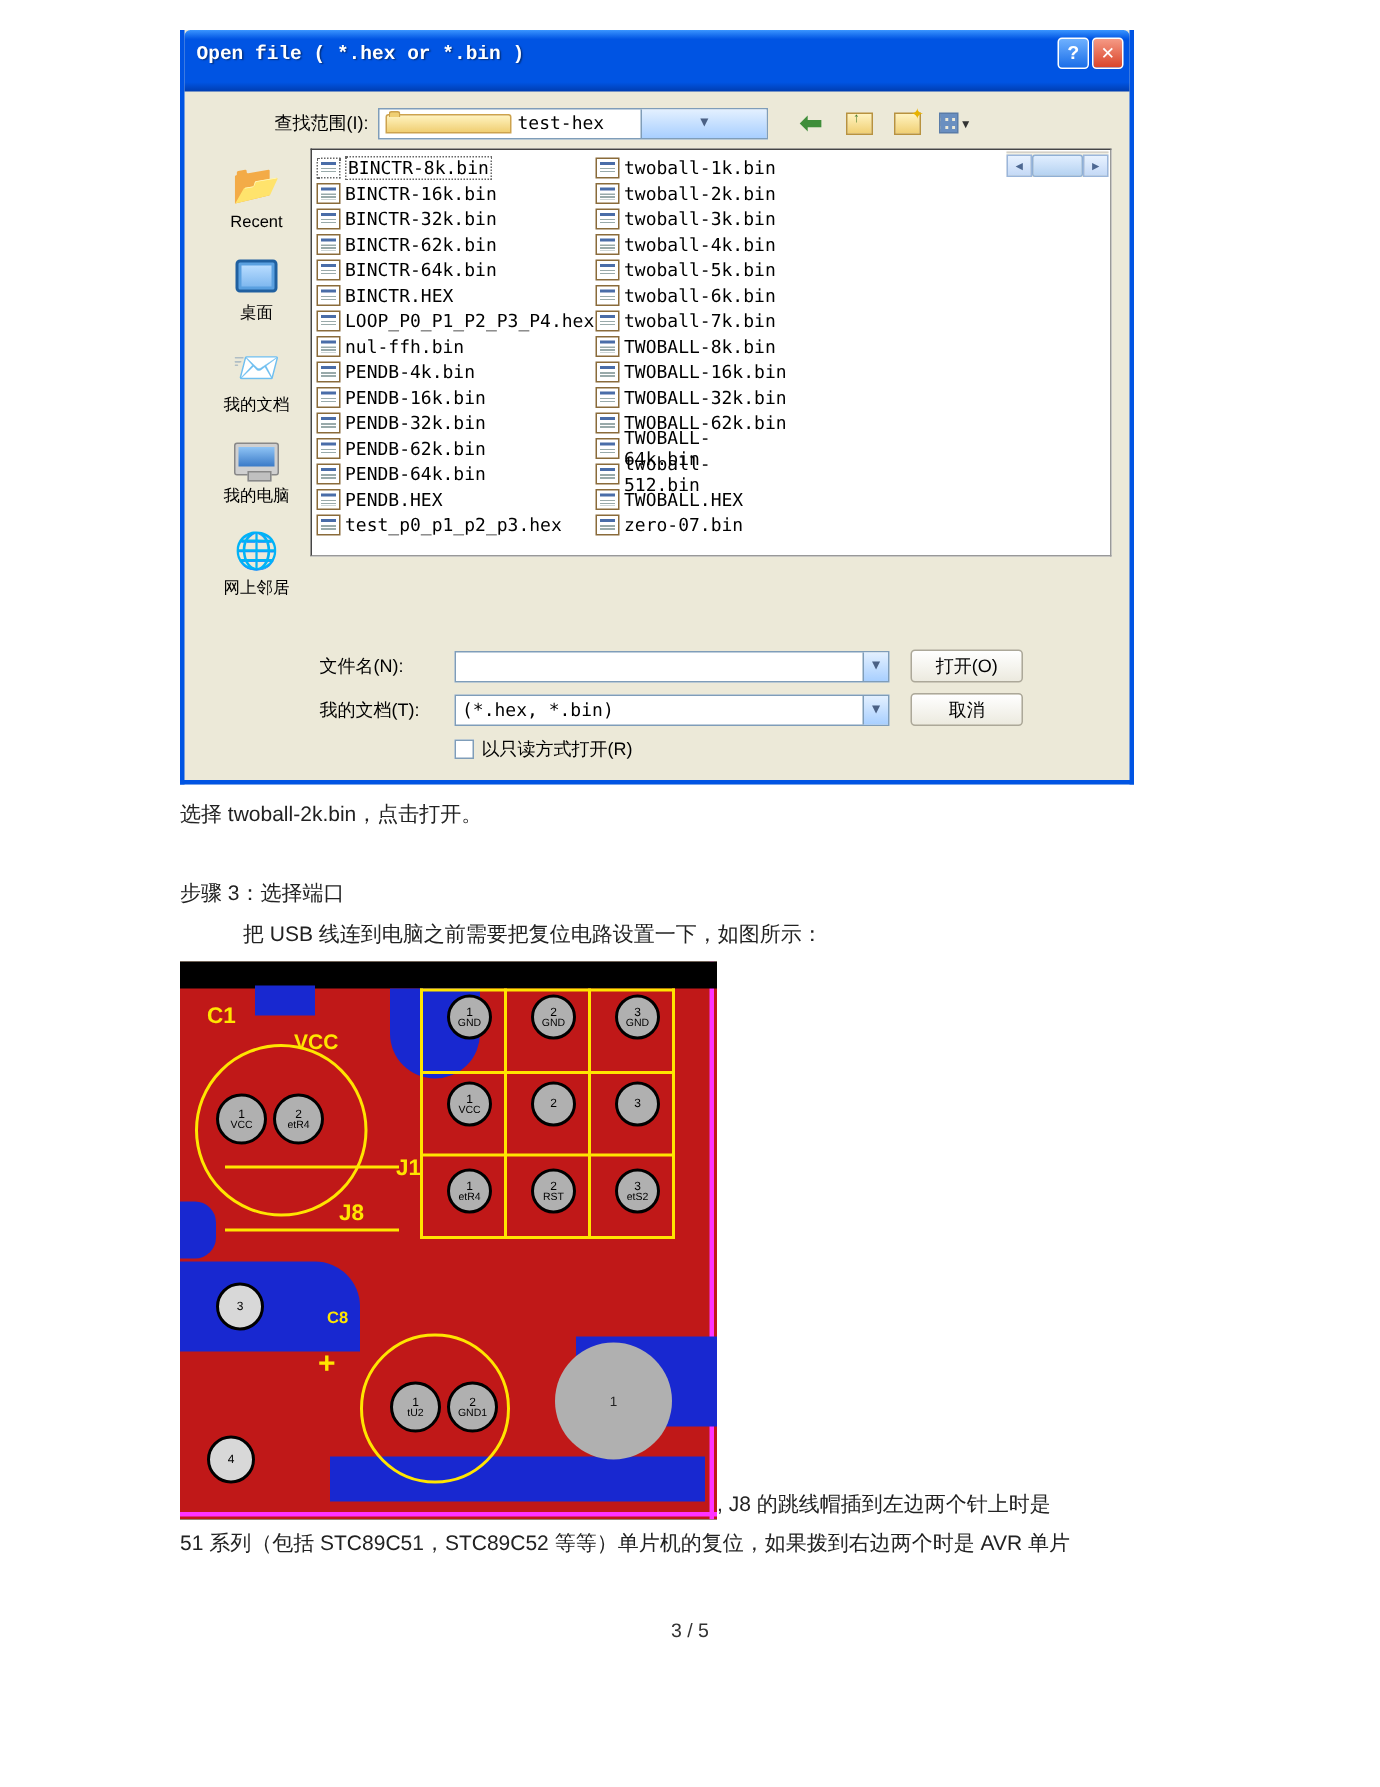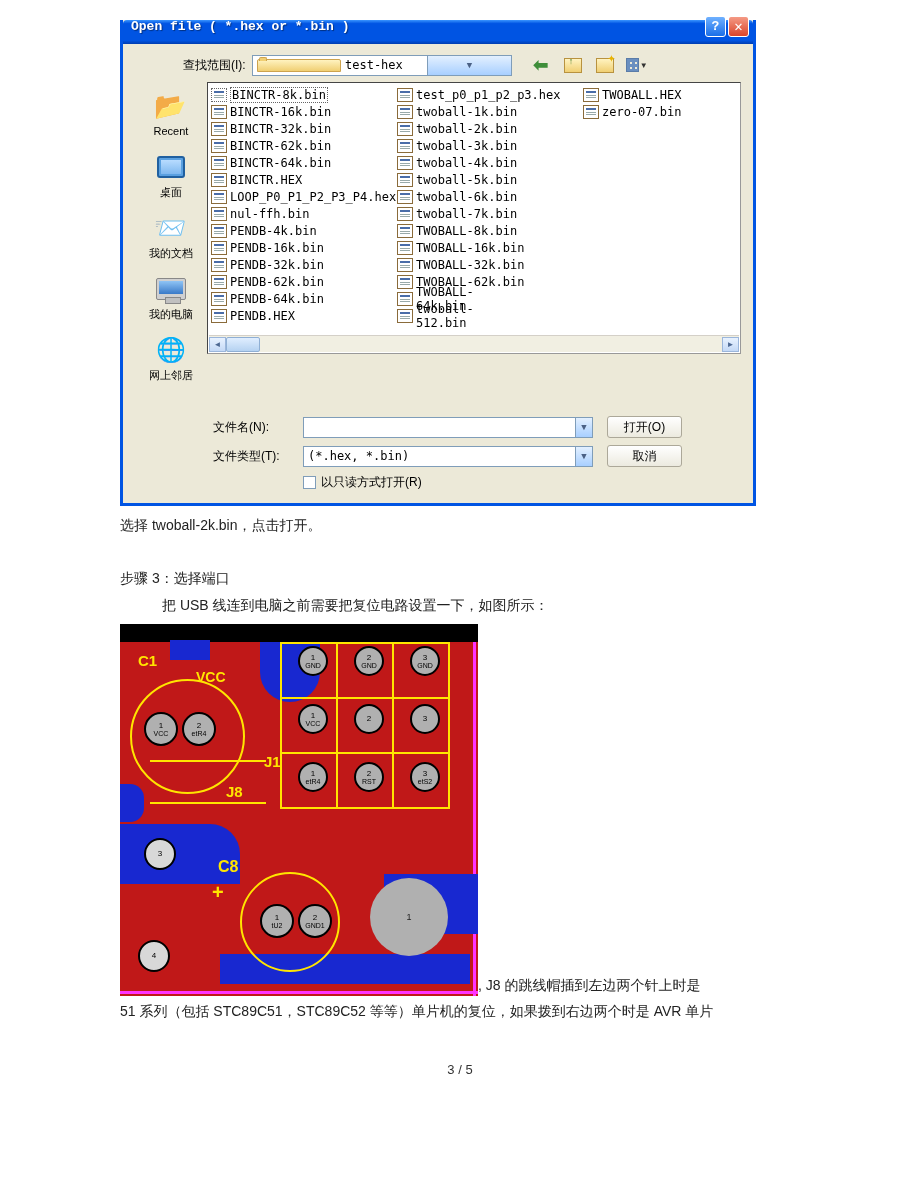--- a/index.html
+++ b/index.html
@@ -2,21 +2,21 @@
 <html><head>
 <meta charset="utf-8">
 <style>
   * { box-sizing: border-box; margin: 0; padding: 0; }
   body { font-family: Tahoma, Arial, sans-serif; font-size: 12px; background: #fff; width: 920px; }
   
   .page { padding: 20px 120px 20px 120px; }
   
   
   .dialog { border: 3px solid #0054e3; border-top: none; background: #ece9d8; width: 636px; margin-bottom: 8px; }
-  .titlebar { background: linear-gradient(to bottom, #3a95ff 0%, #0054e3 15%, #0054e3 85%, #003db0 100%); height: 24px; display: flex; align-items: center; padding: 0 4px 11px 8px; color: #fff; font-weight: bold; font-family: "Courier New", monospace; font-size: 13px; border-radius: 4px 4px 0 0; }
+  .titlebar { background: linear-gradient(to bottom, #3a95ff 0%, #0054e3 15%, #0054e3 85%, #003db0 100%); height: 41px; display: flex; align-items: center; padding: 0 4px 11px 8px; color: #fff; font-weight: bold; font-family: "Courier New", monospace; font-size: 13px; border-radius: 4px 4px 0 0; }
   .titlebar-title { flex: 1; text-shadow: 1px 1px 1px #003080; }
   .titlebar-btn { width: 21px; height: 21px; margin-left: 2px; display: flex; align-items: center; justify-content: center; border: 1px solid #fff; border-radius: 3px; font-weight: bold; font-size: 13px; cursor: pointer; }
   .help-btn { background: linear-gradient(to bottom,#6fb1ff,#1a6ee8); color: #fff; }
   .close-btn { background: linear-gradient(to bottom,#f59a85,#d9442a); color: #fff; font-size: 14px; }
   
   .dialog-body { padding: 10px 12px 12px 12px; }
   .lookup-row { display: flex; align-items: center; margin-bottom: 6px; margin-left: 48px; }
   .lbl { margin-right: 6px; }
   
   .combo { display: inline-flex; align-items: center; height: 21px; border: 1px solid #7f9db9; background: #fff; min-width: 260px; padding-left: 4px; }
@@ -43,21 +43,21 @@
   .place-label { font-size:11px; text-align:center; line-height:1.1;}
   .ic-recent{font-size:26px;}
   .ic-desktop{width:28px;height:22px;background:#5aa0e0;border:2px solid #2060a0;border-radius:3px;position:relative;}
   .ic-desktop::after{content:'';position:absolute;top:2px;left:2px;right:2px;bottom:2px;background:linear-gradient(#b8dcff,#7fb8ef);}
   .ic-docs{font-size:26px;}
   .ic-computer{width:30px;height:22px;background:#d0d0d0;border:1px solid #888;border-radius:2px;position:relative;}
   .ic-computer::before{content:'';position:absolute;top:2px;left:2px;right:2px;height:13px;background:linear-gradient(#8fc4f5,#3a7ac8);}
   .ic-computer::after{content:'';position:absolute;bottom:-5px;left:8px;width:14px;height:5px;background:#c0c0c0;border:1px solid #888;}
   .ic-network{font-size:24px;color:#2a6db8;}
   
-  .file-pane { flex:1; background:#fff; border:1px inset #999; height:272px; padding:1px; position:relative; display:flex; flex-direction:column;}
+  .file-pane { flex:1; background:#fff; border:1px inset #999; height:272px; padding:1px; position:relative; display:flex; flex-direction:row;}
   .file-cols { flex:1; display:flex; flex-direction:column; flex-wrap:wrap; align-content:flex-start; overflow:hidden; padding:2px 0 0 2px;}
   .file-item { display:flex; align-items:center; height:17px; width:186px; padding-right:6px; cursor:pointer; font-family: SimSun, monospace;}
   .file-item.narrow{width:132px;}
   .fi-icon { width:16px; height:14px; margin-right:3px; flex-shrink:0; border:1px solid #8a6b3a; background:#fff; position:relative;}
   .fi-icon::before{content:'';position:absolute;top:2px;left:2px;right:2px;height:2px;background:#4a6da8;}
   .fi-icon::after{content:'';position:absolute;bottom:2px;left:2px;right:2px;height:4px;background:repeating-linear-gradient(to bottom,#9aa 0 1px,transparent 1px 2px);}
   .file-item.selected span{ border:1px dotted #666; padding:0 1px;}
   
   .hscroll { height:17px; background:#f1efe2; border-top:1px solid #d4d0c8; display:flex; align-items:center;}
   .hscroll .sbtn{width:17px;height:15px;background:linear-gradient(#e8f2ff,#c4d9f6);border:1px solid #9bb6db;display:flex;align-items:center;justify-content:center;font-size:8px;color:#4d6892;}
@@ -292,21 +292,21 @@
       <div class="bottom-fields">
         <div class="fld-row">
           <span class="fld-label">文件名(N):</span>
           <div class="fld-combo">
             <span></span>
             <span class="dd">▼</span>
           </div>
           <button class="btn">打开(O)</button>
         </div>
         <div class="fld-row">
-          <span class="fld-label">文件类型(T):</span>
+          <span class="fld-label">我的文档(T):</span>
           <div class="fld-combo">
             <span>(*.hex, *.bin)</span>
             <span class="dd">▼</span>
           </div>
           <button class="btn">取消</button>
         </div>
         <div class="chk-row">
           <span class="chkbox"></span>
           <span>以只读方式打开(R)</span>
         </div>
@@ -349,21 +349,21 @@
         <div class="yel-line" style="top:18px;left:272px;width:2px;height:167px;"></div>
         <div class="yel-line" style="top:18px;left:328px;width:2px;height:167px;"></div>
 
         <div class="yel-line" style="top:136px;left:30px;width:116px;height:2px;"></div>
         <div class="yel-line" style="top:178px;left:30px;width:116px;height:2px;"></div>
 
         <div class="txt" style="top:25px;left:18px;color:#ffe500;font-size:15px;">C1</div>
         <div class="txt" style="top:42px;left:76px;color:#ffe500;font-size:14px;">VCC</div>
         <div class="txt" style="top:126px;left:144px;color:#ffe500;font-size:15px;">J1</div>
         <div class="txt" style="top:156px;left:106px;color:#ffe500;font-size:15px;">J8</div>
-        <div class="txt" style="top:230px;left:98px;color:#ffe500;font-size:16px;">C8</div>
+        <div class="txt" style="top:230px;left:98px;color:#ffe500;font-size:11px;">C8</div>
         <div class="txt" style="top:252px;left:92px;color:#ffe500;font-size:20px;">+</div>
 
         <div class="pad" style="top:22px;left:178px;width:30px;height:30px;">
             <span class="n">1</span>
             <span>GND</span>
           </div>
         <div class="pad" style="top:22px;left:234px;width:30px;height:30px;">
             <span class="n">2</span>
             <span>GND</span>
           </div>

